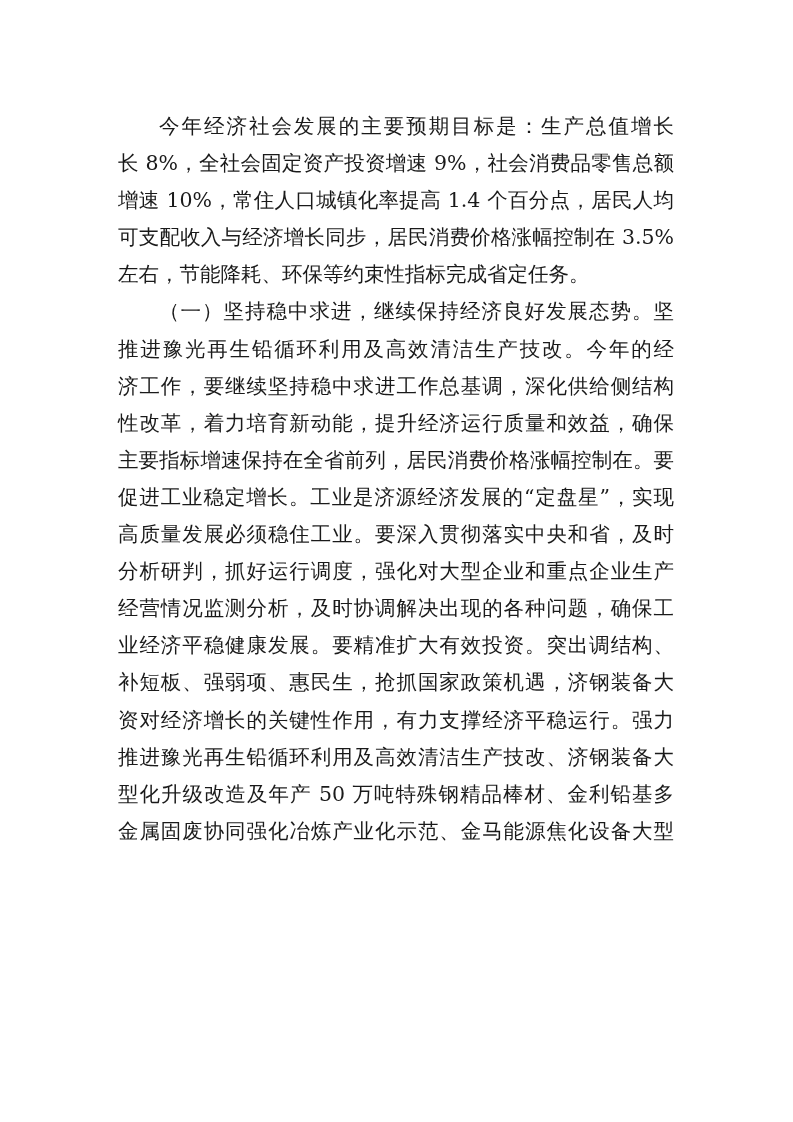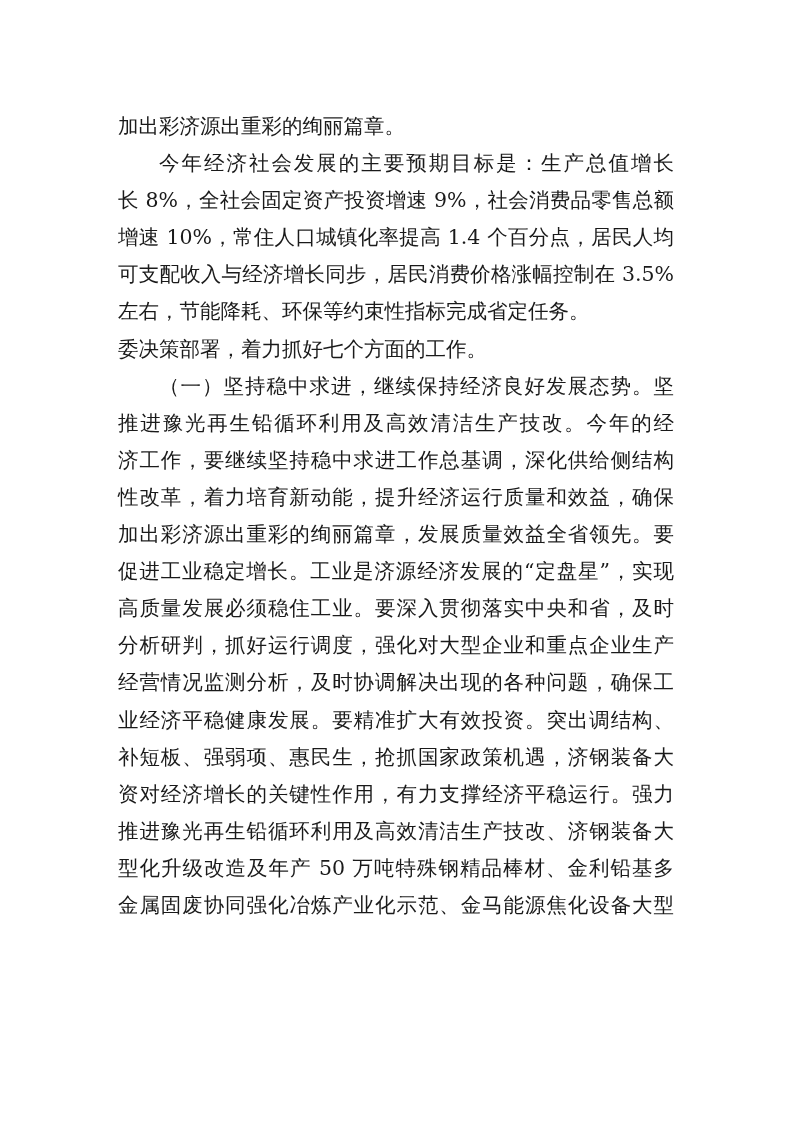--- a/index.html
+++ b/index.html
@@ -25,32 +25,30 @@
   .indent { padding-left: 41px; }
   .bold {
     font-family: "DejaVu Sans", "Liberation Sans", sans-serif;
     font-weight: normal;
   }
 </style>
 </head>
 <body>
 
 <div class="page">
-  <div class="line last">加出彩济源出重彩的绚丽篇章。</div>
   <div class="line indent">今年经济社会发展的主要预期目标是：生产总值增长</div>
   <div class="line">长 8%，全社会固定资产投资增速 9%，社会消费品零售总额</div>
   <div class="line">增速 10%，常住人口城镇化率提高 1.4 个百分点，居民人均</div>
   <div class="line">可支配收入与经济增长同步，居民消费价格涨幅控制在 3.5%</div>
   <div class="line last">左右，节能降耗、环保等约束性指标完成省定任务。</div>
-  <div class="line last">委决策部署，着力抓好七个方面的工作。</div>
   <div class="line indent"><span class="bold">（一）坚持稳中求进，继续保持经济良好发展态势。</span><span>坚</span></div>
   <div class="line">推进豫光再生铅循环利用及高效清洁生产技改。今年的经</div>
   <div class="line">济工作，要继续坚持稳中求进工作总基调，深化供给侧结构</div>
   <div class="line">性改革，着力培育新动能，提升经济运行质量和效益，确保</div>
-  <div class="line">加出彩济源出重彩的绚丽篇章，发展质量效益全省领先。要</div>
+  <div class="line">主要指标增速保持在全省前列，居民消费价格涨幅控制在。要</div>
   <div class="line">促进工业稳定增长。工业是济源经济发展的“定盘星”，实现</div>
   <div class="line">高质量发展必须稳住工业。要深入贯彻落实中央和省，及时</div>
   <div class="line">分析研判，抓好运行调度，强化对大型企业和重点企业生产</div>
   <div class="line">经营情况监测分析，及时协调解决出现的各种问题，确保工</div>
   <div class="line">业经济平稳健康发展。要精准扩大有效投资。突出调结构、</div>
   <div class="line">补短板、强弱项、惠民生，抢抓国家政策机遇，济钢装备大</div>
   <div class="line">资对经济增长的关键性作用，有力支撑经济平稳运行。强力</div>
   <div class="line">推进豫光再生铅循环利用及高效清洁生产技改、济钢装备大</div>
   <div class="line">型化升级改造及年产 50 万吨特殊钢精品棒材、金利铅基多</div>
   <div class="line">金属固废协同强化冶炼产业化示范、金马能源焦化设备大型</div>

